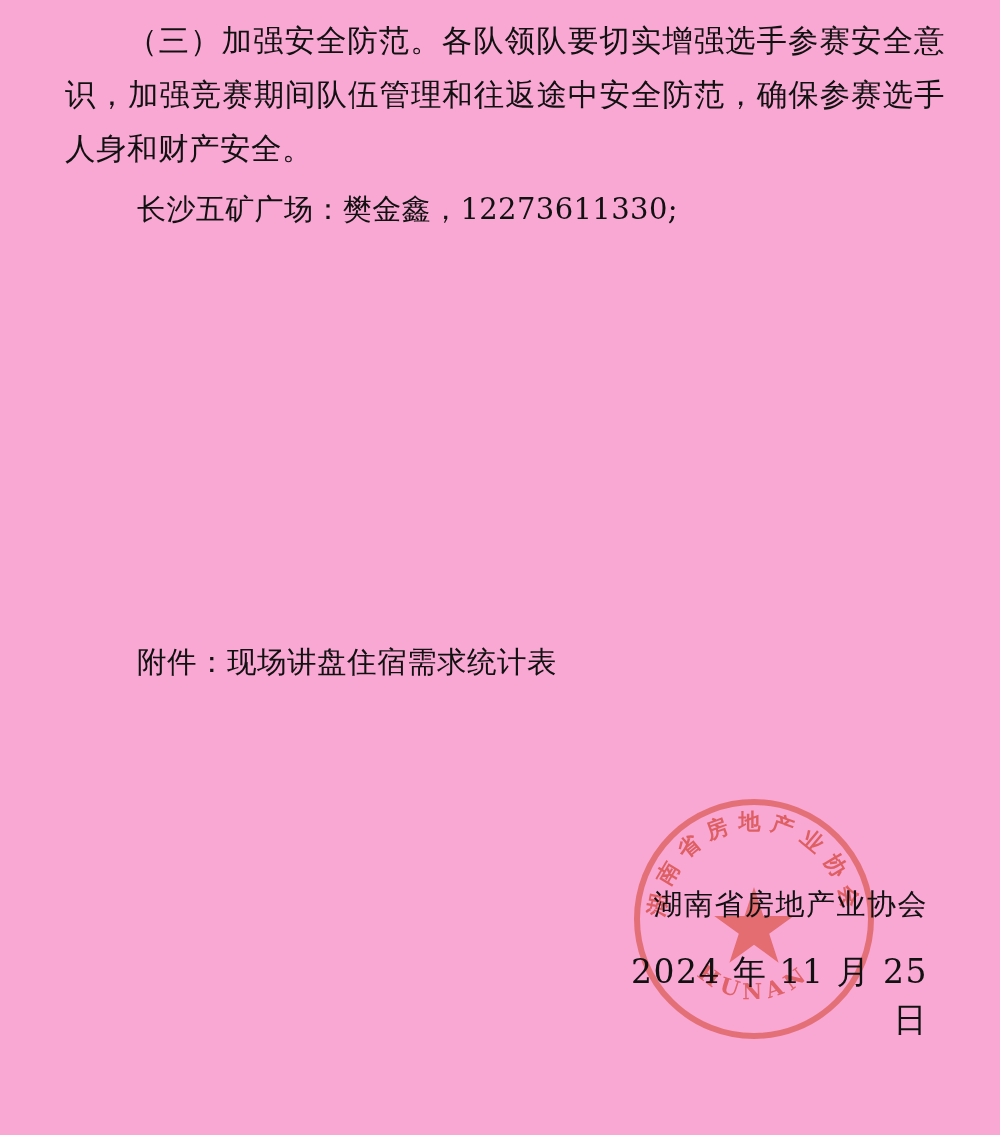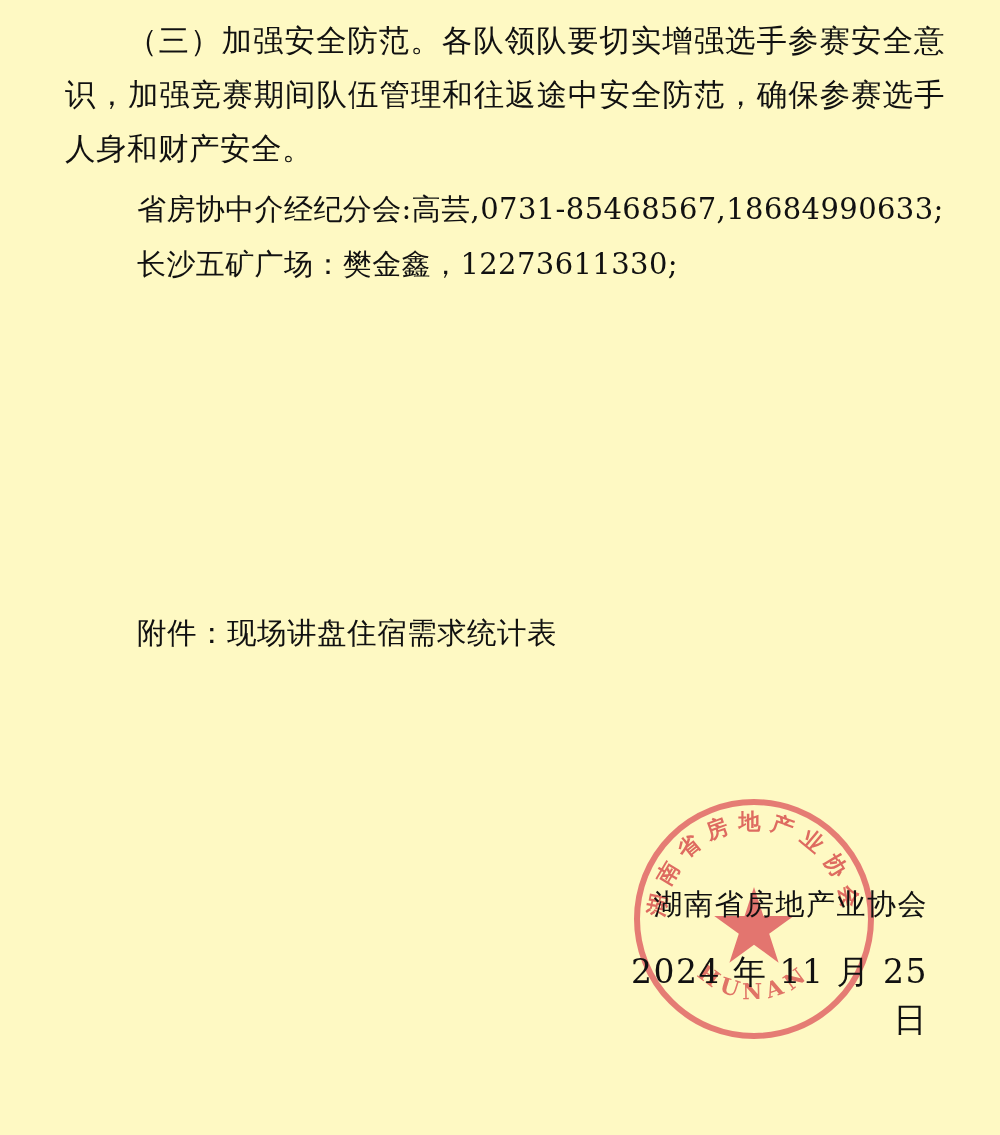--- a/index.html
+++ b/index.html
@@ -14,21 +14,21 @@
     overflow: hidden;
     font-family: "DejaVu Serif", "Liberation Serif", serif;
     color: #1a1a1a;
   }
 
   .page {
     position: absolute;
     left: 0; top: 0;
     width: 1000px;
     height: 1135px;
-    background: #fef9c3;
+    background: #f9a8d4;
   }
 
   .body-text {
     position: absolute;
     left: 65px;
     top: 14px;
     width: 880px;
   }
 
   .para {
@@ -59,21 +59,21 @@
     line-height: 55px;
     padding-left: 72px;
     letter-spacing: 0.4px;
     color: #111;
     white-space: nowrap;
   }
 
   .attachment {
     position: absolute;
     left: 137px;
-    top: 610px;
+    top: 639px;
     font-size: 29.5px;
     line-height: 46px;
     letter-spacing: 0.5px;
     color: #111;
   }
 
   .signature {
     position: absolute;
     right: 72px;
     top: 880px;
@@ -116,21 +116,20 @@
 </style>
 </head>
 <body>
 
 <div class="page">
 
   <div class="body-text">
     <p class="para indent">（三）加强安全防范。各队领队要切实增强选手参赛安全意识，加强竞赛期间队伍管理和往返途中安全防范，确保参赛选手人身和财产安全。</p>
 
 
-    <div class="contact-line">省房协中介经纪分会:高芸,0731-85468567,18684990633;</div>
     <div class="contact-line">长沙五矿广场：樊金鑫，12273611330;</div>
   </div>
 
   <div class="attachment">附件：现场讲盘住宿需求统计表</div>
 
   <div class="seal">
     <svg width="248" height="248" viewBox="0 0 248 248" xmlns="http://www.w3.org/2000/svg">
       <defs>
         <path id="arcTop" d="M 34 124 A 90 90 0 0 1 214 124" fill="none"></path>
         <path id="arcBottom" d="M 44 124 A 80 80 0 0 0 204 124" fill="none"></path>

